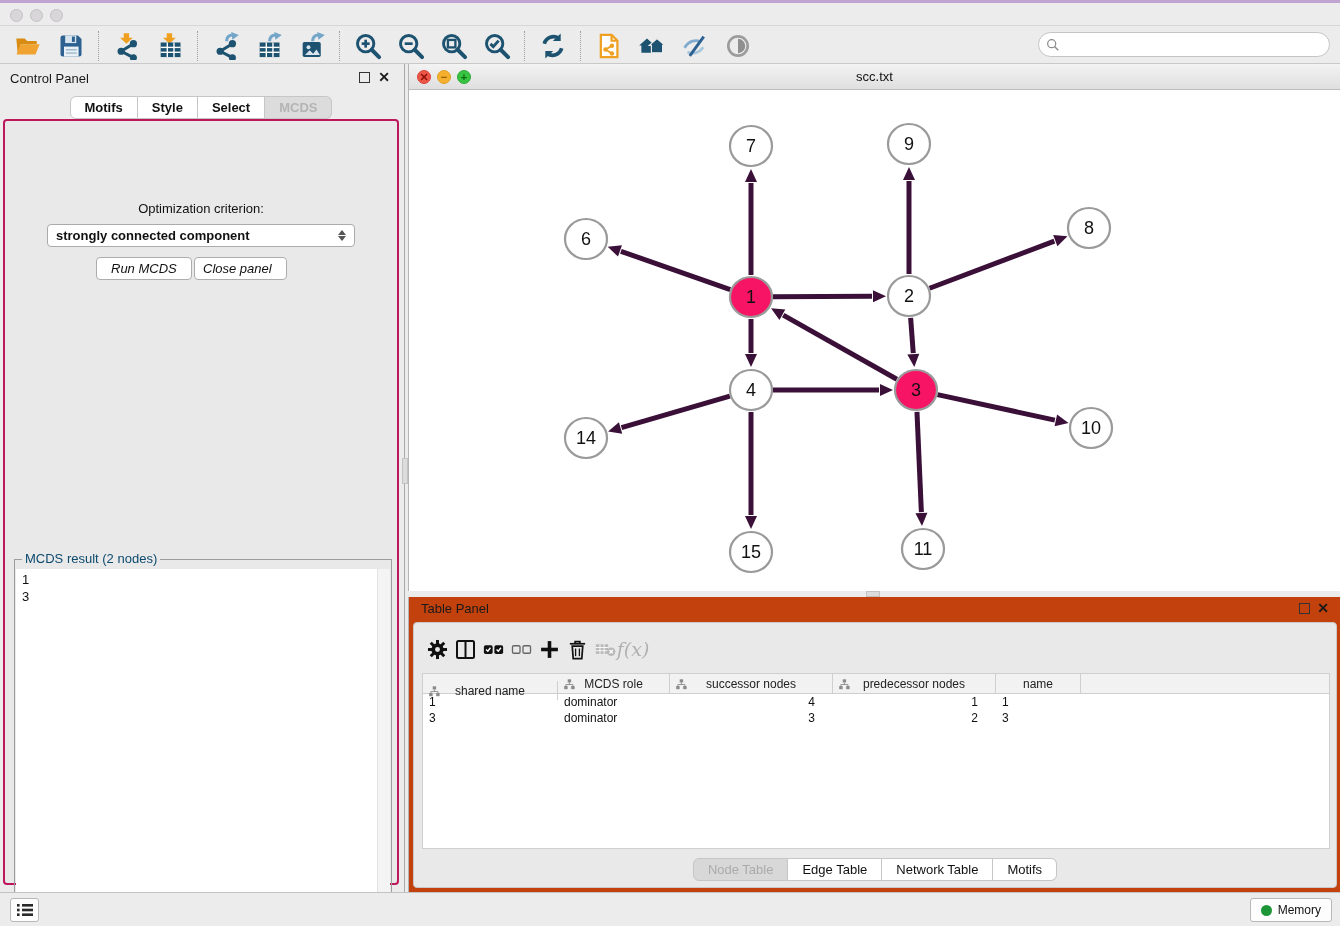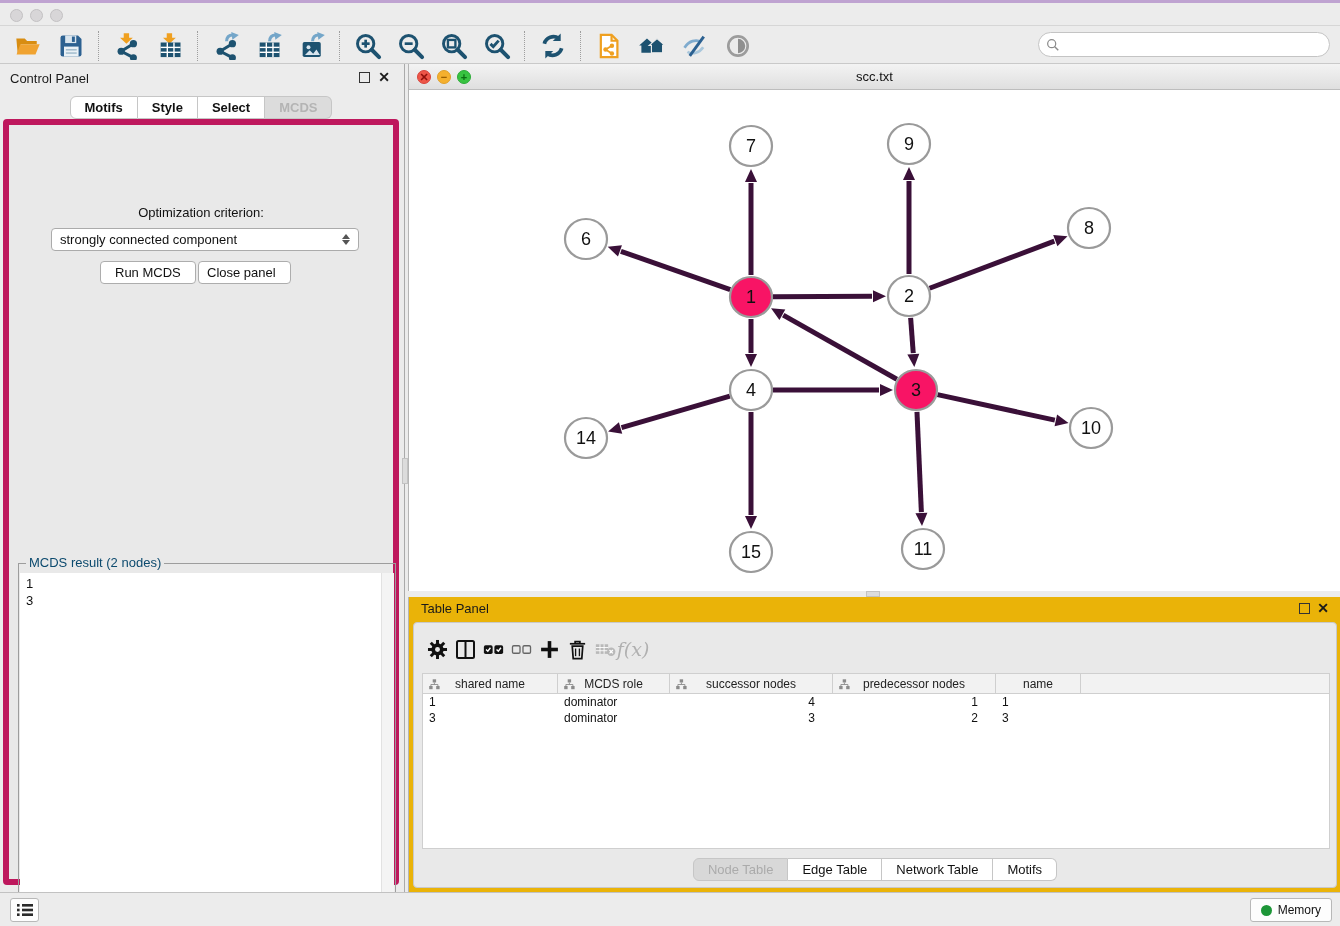--- a/index.html
+++ b/index.html
@@ -34,31 +34,31 @@
   .panel-float { position:absolute; width:11px; height:11px; border:1.6px solid #333; top:8px; }
   .panel-close { position:absolute; top:5px; font-size:14px; font-weight:bold; color:#1a1a1a; }
   .cp-header .panel-float { right:32px; } .cp-header .panel-close { right:12px; }
   .cp-tabs { position:absolute; left:0; top:32px; width:100%; display:flex; justify-content:center; }
   .cp-tab, .tp-tab { height:23px; line-height:21px; padding:0 14px; background:#fff; border:1px solid #c6c6c6;
             border-left:none; font-weight:bold; font-size:13px; color:#111; cursor:default; }
   .cp-tab:first-child, .tp-tab:first-child { border-left:1px solid #c6c6c6; border-radius:6px 0 0 6px; }
   .cp-tab:last-child, .tp-tab:last-child { border-radius:0 6px 6px 0; }
   .cp-tab.active, .tp-tab.active { background:#dcdcdc; color:#b4b4b4; }
   .cp-body { position:absolute; left:3px; top:55px; width:396px; height:766px; background:#e9e9e9;
-             border:6px solid #be185d; border-radius:4px; }
+             border:2px solid #be185d; border-radius:4px; }
   .opt-label { position:absolute; left:0; width:100%; top:80px; text-align:center; font-size:13px; color:#111; }
   .dropdown { position:absolute; left:42px; top:103px; width:308px; height:23px; background:#fff;
-              border:1px solid #ababab; border-radius:4px; display:flex; align-items:center; padding:8px 8px; }
+              border:1px solid #ababab; border-radius:4px; display:flex; align-items:center; padding:8px 8px;font-weight:bold; }
   .dropdown-value { flex:1; font-size:13px; color:#111; }
   .spinner { display:flex; flex-direction:column; align-items:center; gap:1px; }
   .spinner i { width:0; height:0; border-left:4px solid transparent; border-right:4px solid transparent; }
   .spin-up { border-bottom:5px solid #555; }
   .spin-down { border-top:5px solid #555; }
   .cp-btn { position:absolute; top:136px; height:23px; background:#fff; border:1px solid #adadad;
-            border-radius:4px; font-size:13px; font-family:"Liberation Sans",sans-serif; color:#111; padding:0 14px; }
+            border-radius:4px; font-size:13px; font-family:"Liberation Sans",sans-serif; color:#111; padding:0 14px;font-style:italic; }
   .btn-run { left:91px; } .btn-close { left:189px;padding-left:8px; }
   .result-group { position:absolute; left:9px; top:438px; width:378px; height:383px; border:1px solid #9d9d9d; }
   .result-label { position:absolute; left:7px; top:-9px; background:#e9e9e9; padding:0 3px; font-size:13px; color:#0c4a6e; }
   .result-box { position:absolute; left:1px; top:9px; width:374px; height:371px; background:#fff; overflow:hidden; }
   .result-lines { position:absolute; left:6px; top:2px; font-size:13px; line-height:17px; color:#111; }
   .result-scroll { position:absolute; right:0; top:0; width:13px; height:100%; background:#f4f4f4; border-left:1px solid #e2e2e2; }
 
   
   .v-divider { position:absolute; left:402px; top:64px; width:6px; height:828px; background:#ececec; }
   .v-divider .line { position:absolute; left:2px; top:0; width:1px; height:100%; background:#aaa; }
@@ -75,21 +75,21 @@
   .nt-light { position:absolute; top:6px; width:14px; height:14px; border-radius:50%; font-size:11px; font-weight:bold;
               display:flex; align-items:center; justify-content:center; line-height:1; }
   .nt-close { left:8px;  background:#ee5648; border:1px solid #d8443c; color:#90100a; }
   .nt-min   { left:28px; background:#f5b02e; border:1px solid #e0a02a; color:#985d00; }
   .nt-max   { left:48px; background:#38c341; border:1px solid #2cab38; color:#0a6e12; }
   .net-canvas { position:absolute; left:0; top:26px; width:932px; height:501px; background:#fff; }
   .graph-svg { position:absolute; left:0; top:0; }
   .graph-node text { font-family:"Liberation Sans",sans-serif; font-size:18px; fill:#111; }
 
   
-  .table-panel { position:absolute; left:408px; top:597px; width:932px; height:295px; background:#eab308;
+  .table-panel { position:absolute; left:408px; top:597px; width:932px; height:295px; background:#c2410c;
                  border-left:1px solid #b5b5b5; }
   .tp-header { position:absolute; left:0; top:0; width:100%; height:24px; }
   .tp-title { position:absolute; left:12px; top:4px; font-size:13px; color:#1a1a1a; }
   .tp-header .panel-float { right:30px; top:6px; } .tp-header .panel-close { right:11px; top:3px; }
   .tp-body { position:absolute; left:4px; top:25px; width:924px; height:266px; background:#e9e9e9;
              border:1px solid #c9c9c9; border-radius:4px; }
   .tp-toolbar { position:absolute; left:10px; top:8px; height:36px; display:flex; align-items:center; gap:2px; }
   .tp-tool { width:26px; height:26px; display:flex; align-items:center; justify-content:center; }
   .tp-tool svg { width:21px; height:21px; }
   .fx-label { font-family:"DejaVu Serif",serif; font-style:italic; font-size:19px; color:#b0b0b0; }
@@ -521,21 +521,21 @@
               <circle cx="18.5" cy="11.5" r="4.8" fill="#b9b9b9"></circle>
               <path d="M16.6 9.6l3.8 3.8M20.4 9.6l-3.8 3.8" stroke="#fff" stroke-width="1.5"></path>
             </svg>
           </div>
           <div class="tp-tool">
             <span class="fx-label">f(x)</span>
           </div>
         </div>
       <div class="grid">
         <div class="grid-header" id="grid-header">
-            <div class="gh-cell" style="width: 135px;">
+            <div class="gh-cell" style="width: 135px; margin-top: 7px;">
               <svg viewBox="0 0 11 11">
                 <g fill="#8b8b8b">
                   <rect x="3.7" y="0.3" width="3.4" height="3.2"></rect>
                   <rect x="0.2" y="7" width="3.4" height="3.2"></rect>
                   <rect x="7.2" y="7" width="3.4" height="3.2"></rect>
                 </g>
                 <path d="M5.4 3.5v2M1.9 7V5.5h7V7" fill="none" stroke="#8b8b8b" stroke-width="0.9"></path>
               </svg>
               <span>shared name</span>
             </div>

